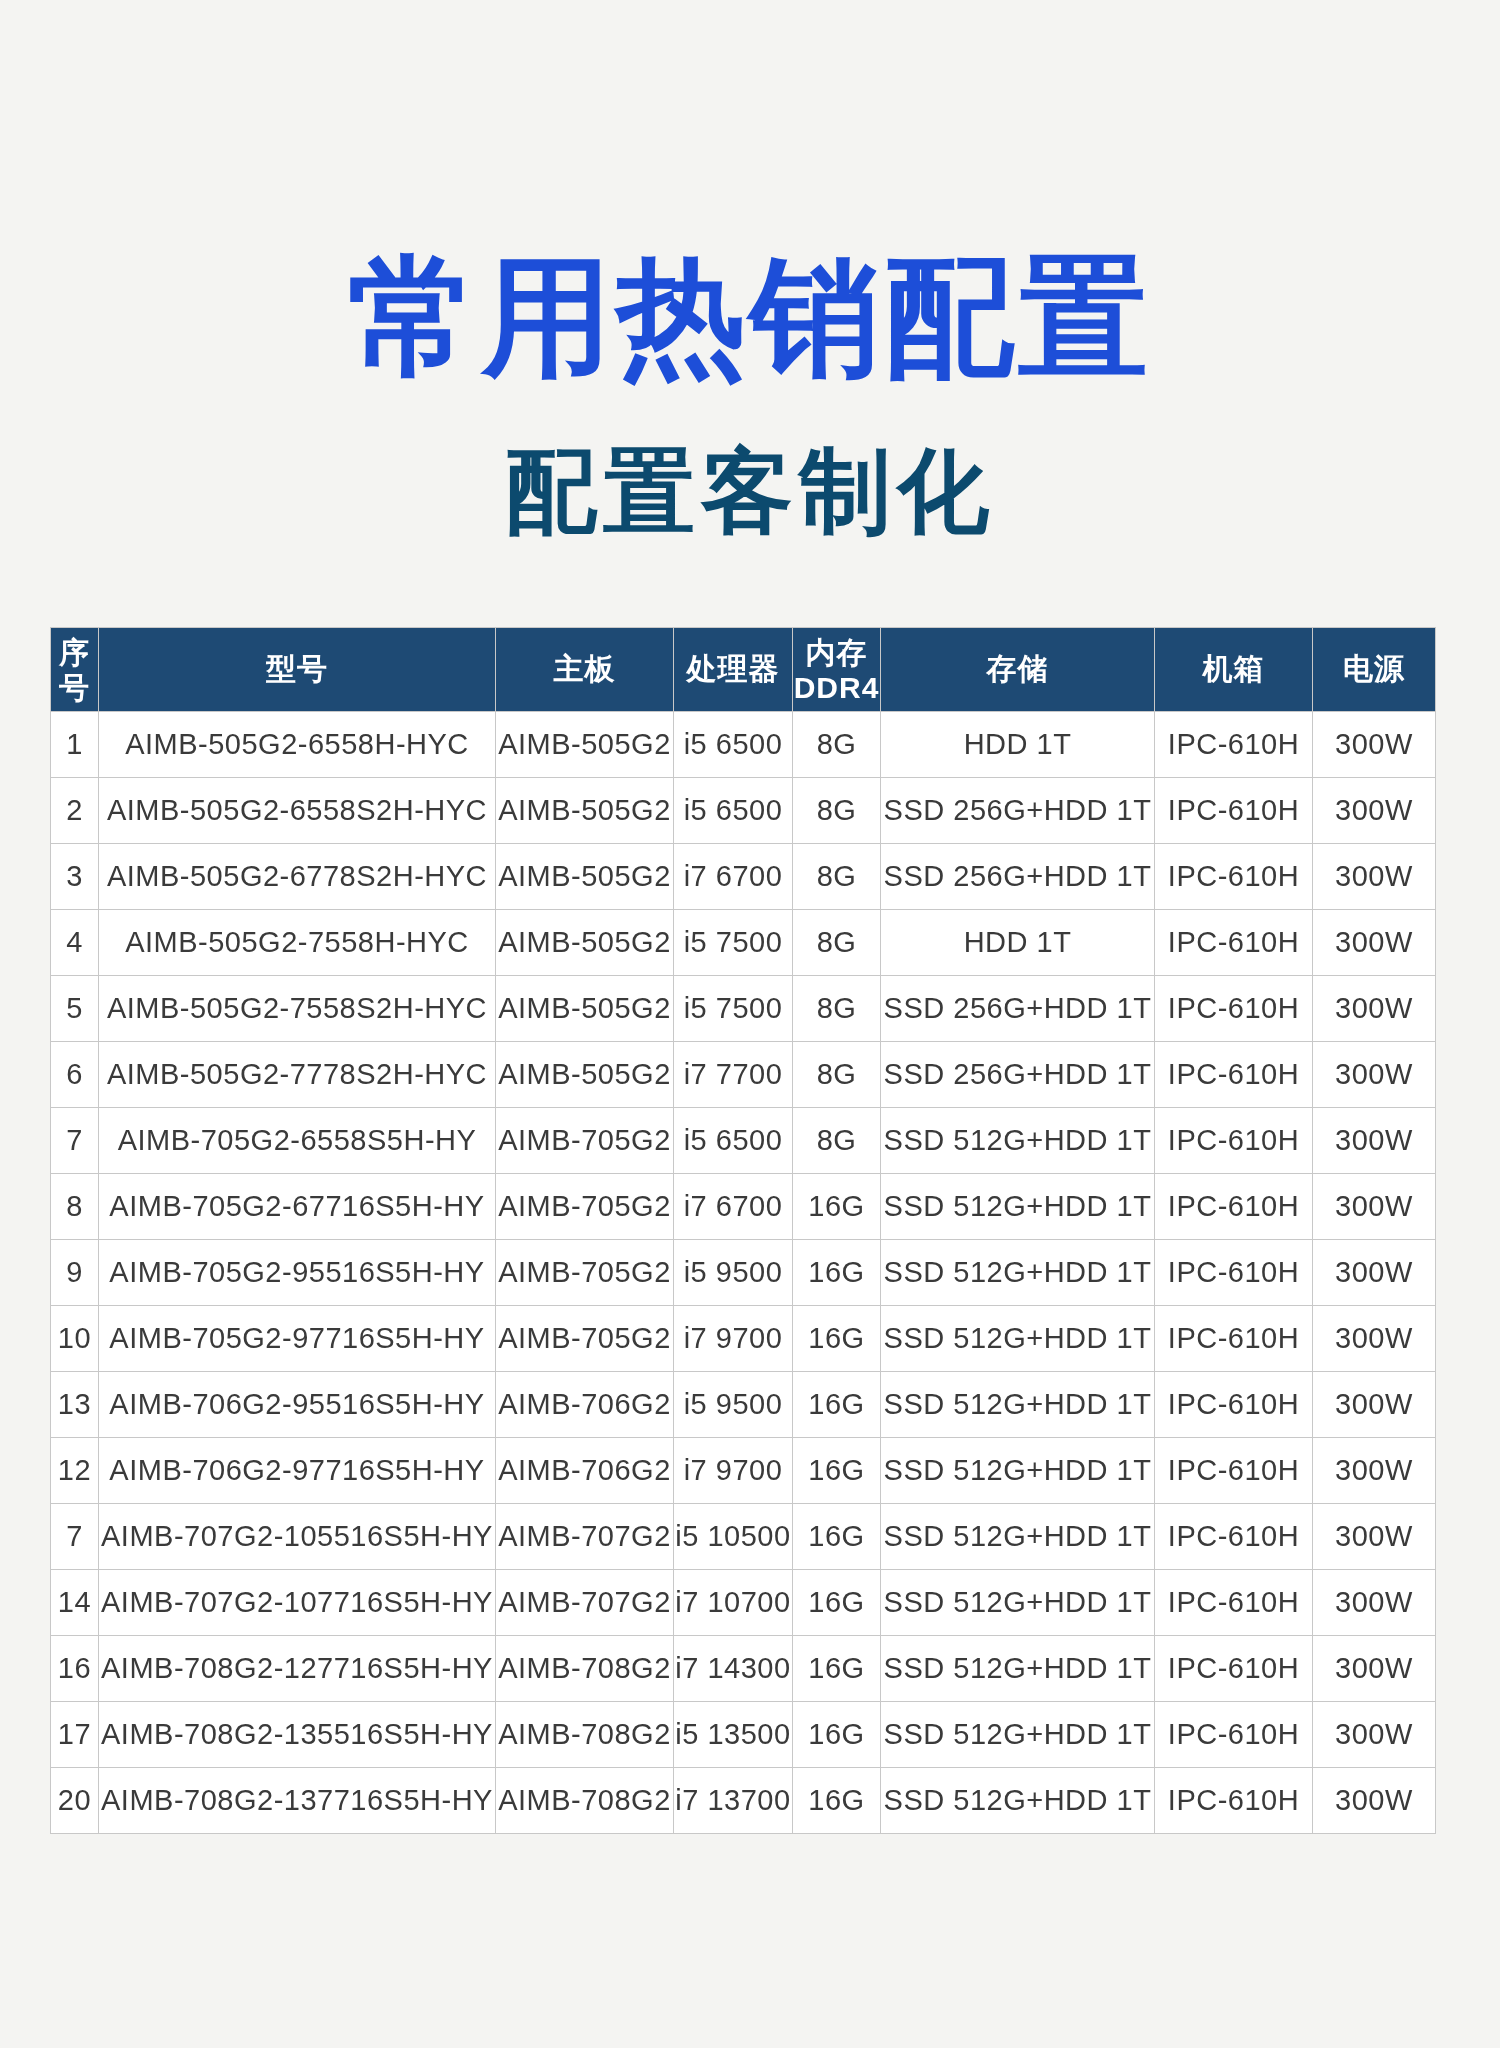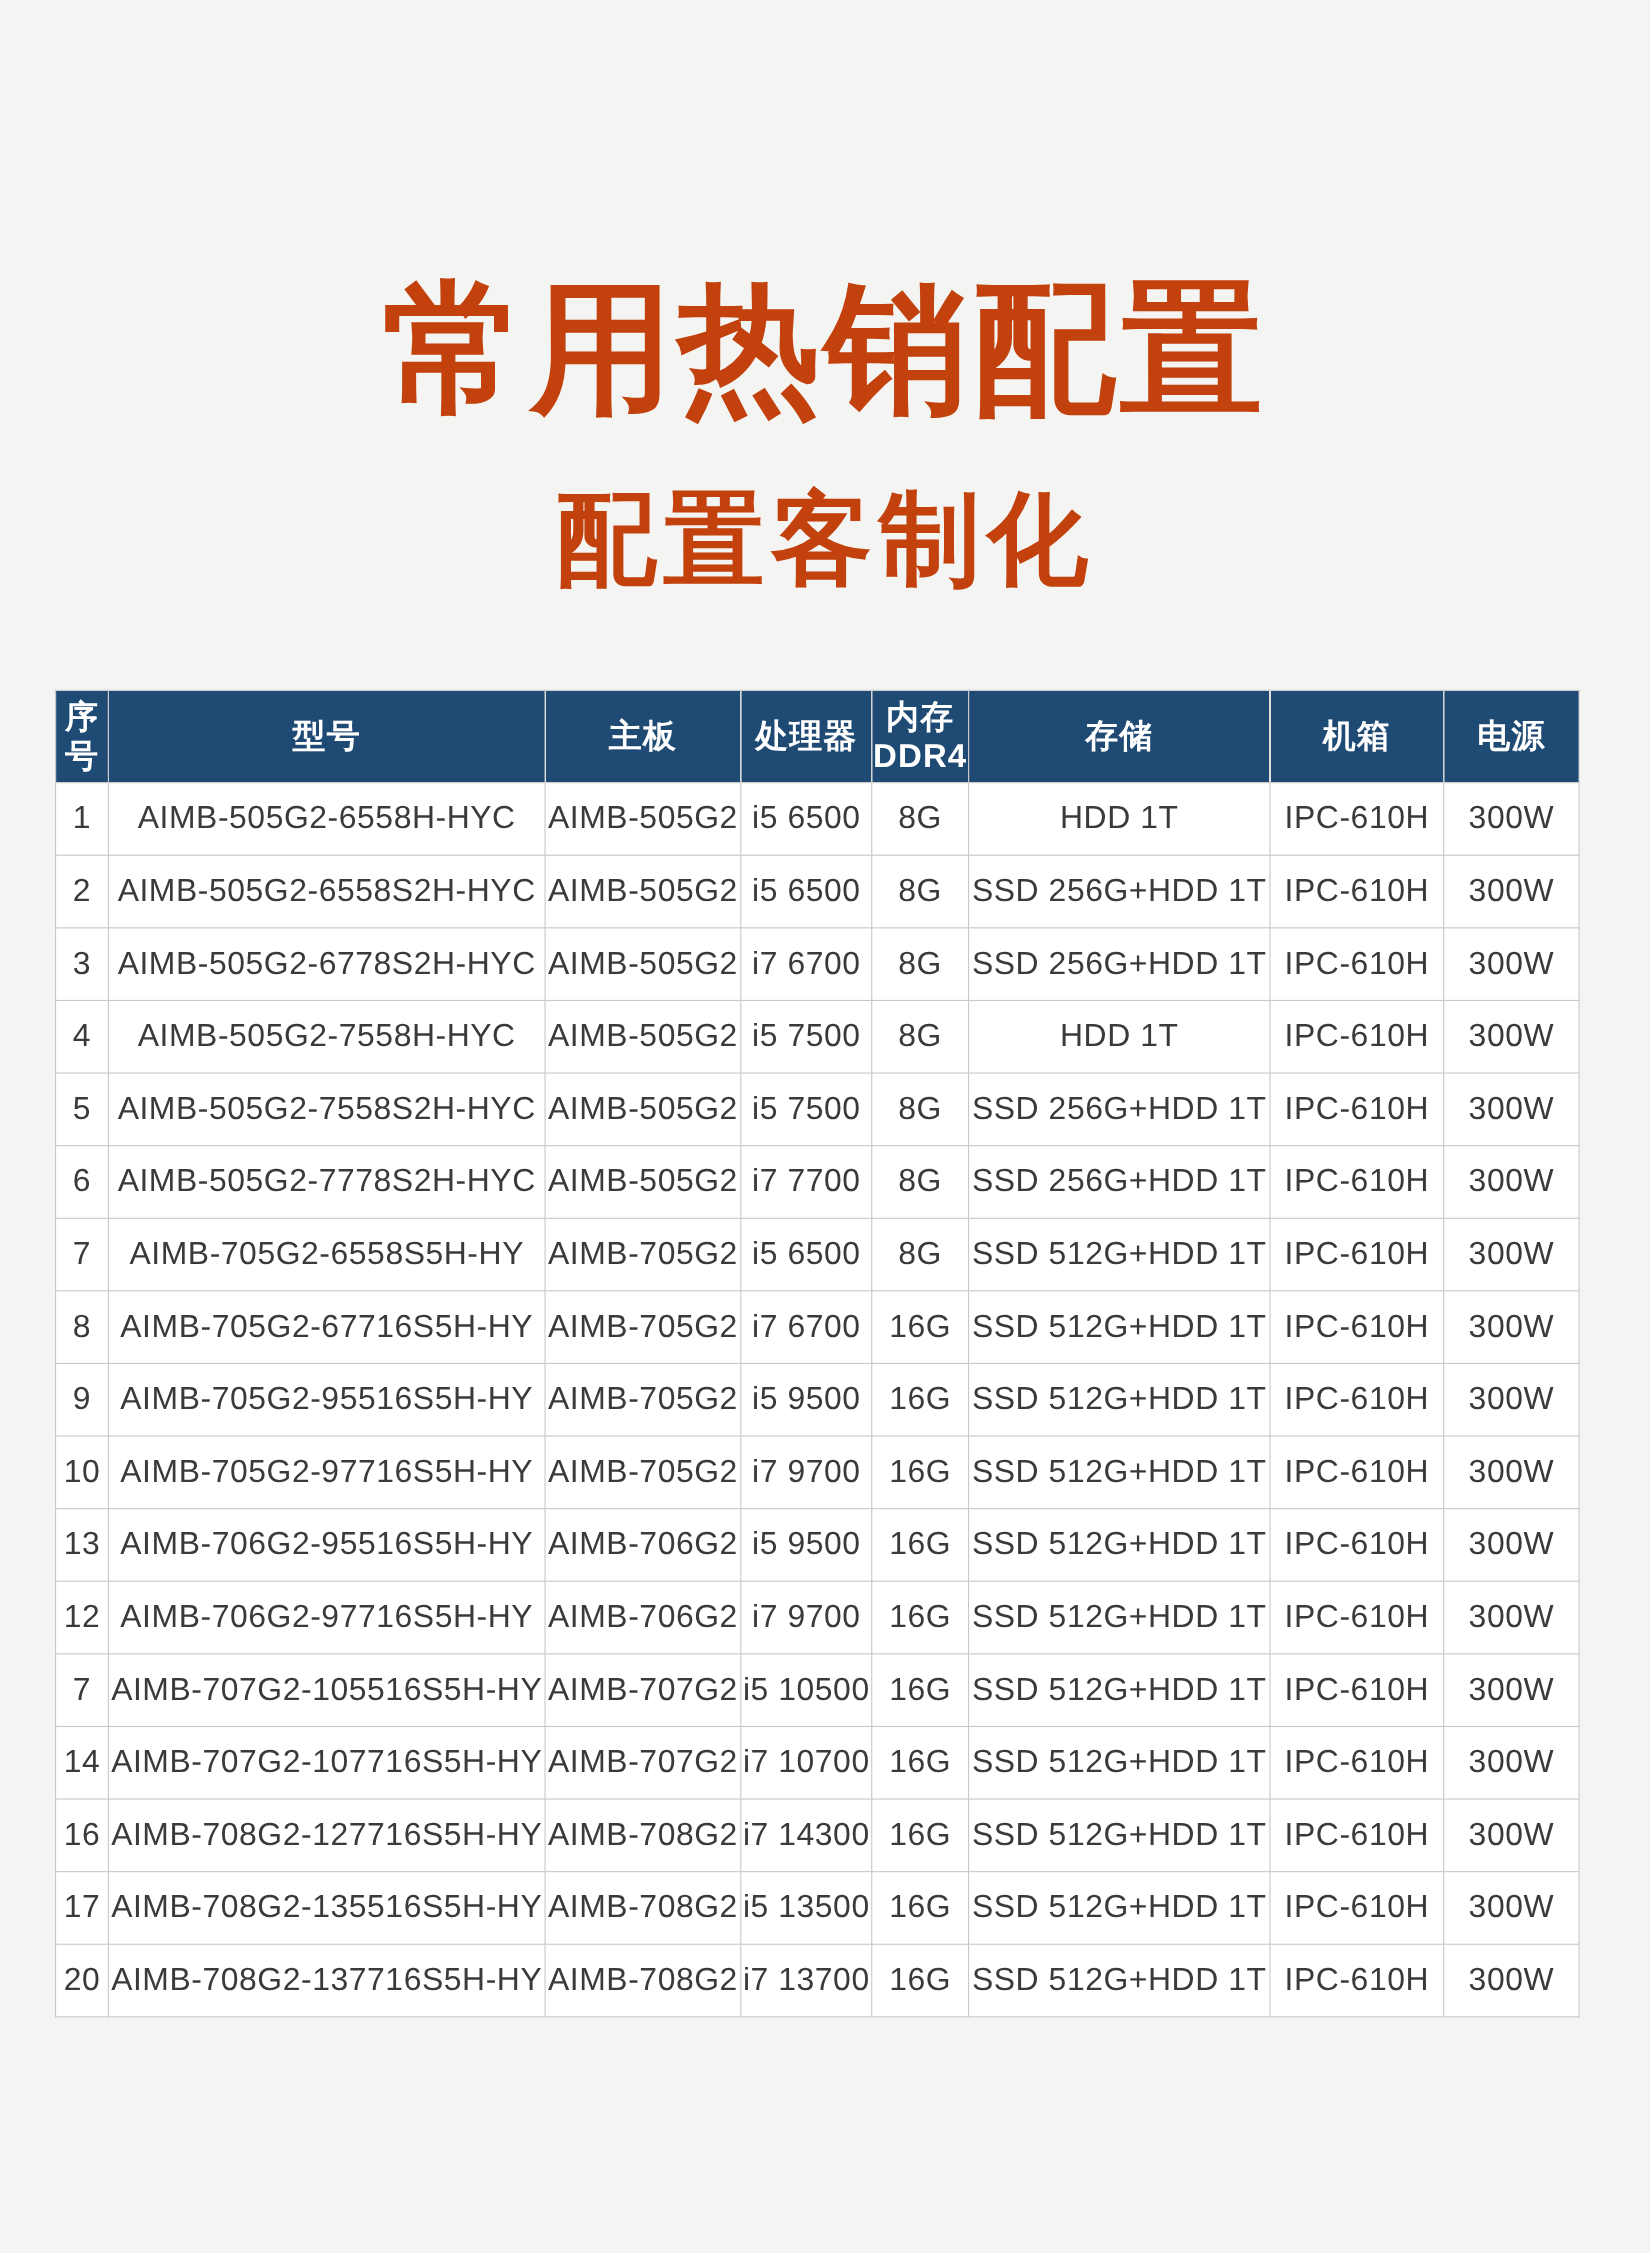--- a/index.html
+++ b/index.html
@@ -16,34 +16,34 @@
   }
   .page-title {
     position: absolute;
     top: 248px;
     left: 0;
     right: 0;
     text-align: center;
     font-size: 130px;
     line-height: 138px;
     font-weight: 900;
-    color: #c2410c;
+    color: #1d4ed8;
     letter-spacing: 4px;
     white-space: nowrap;
   }
   .page-subtitle {
     position: absolute;
     top: 442px;
     left: 0;
     right: 0;
     text-align: center;
     font-size: 92px;
     line-height: 98px;
     font-weight: 800;
-    color: #c2410c;
+    color: #0c4a6e;
     letter-spacing: 6px;
     white-space: nowrap;
   }
   table.config-table {
     position: absolute;
     top: 627px;
     left: 50px;
     width: 1385px;
     border-collapse: collapse;
     table-layout: fixed;

